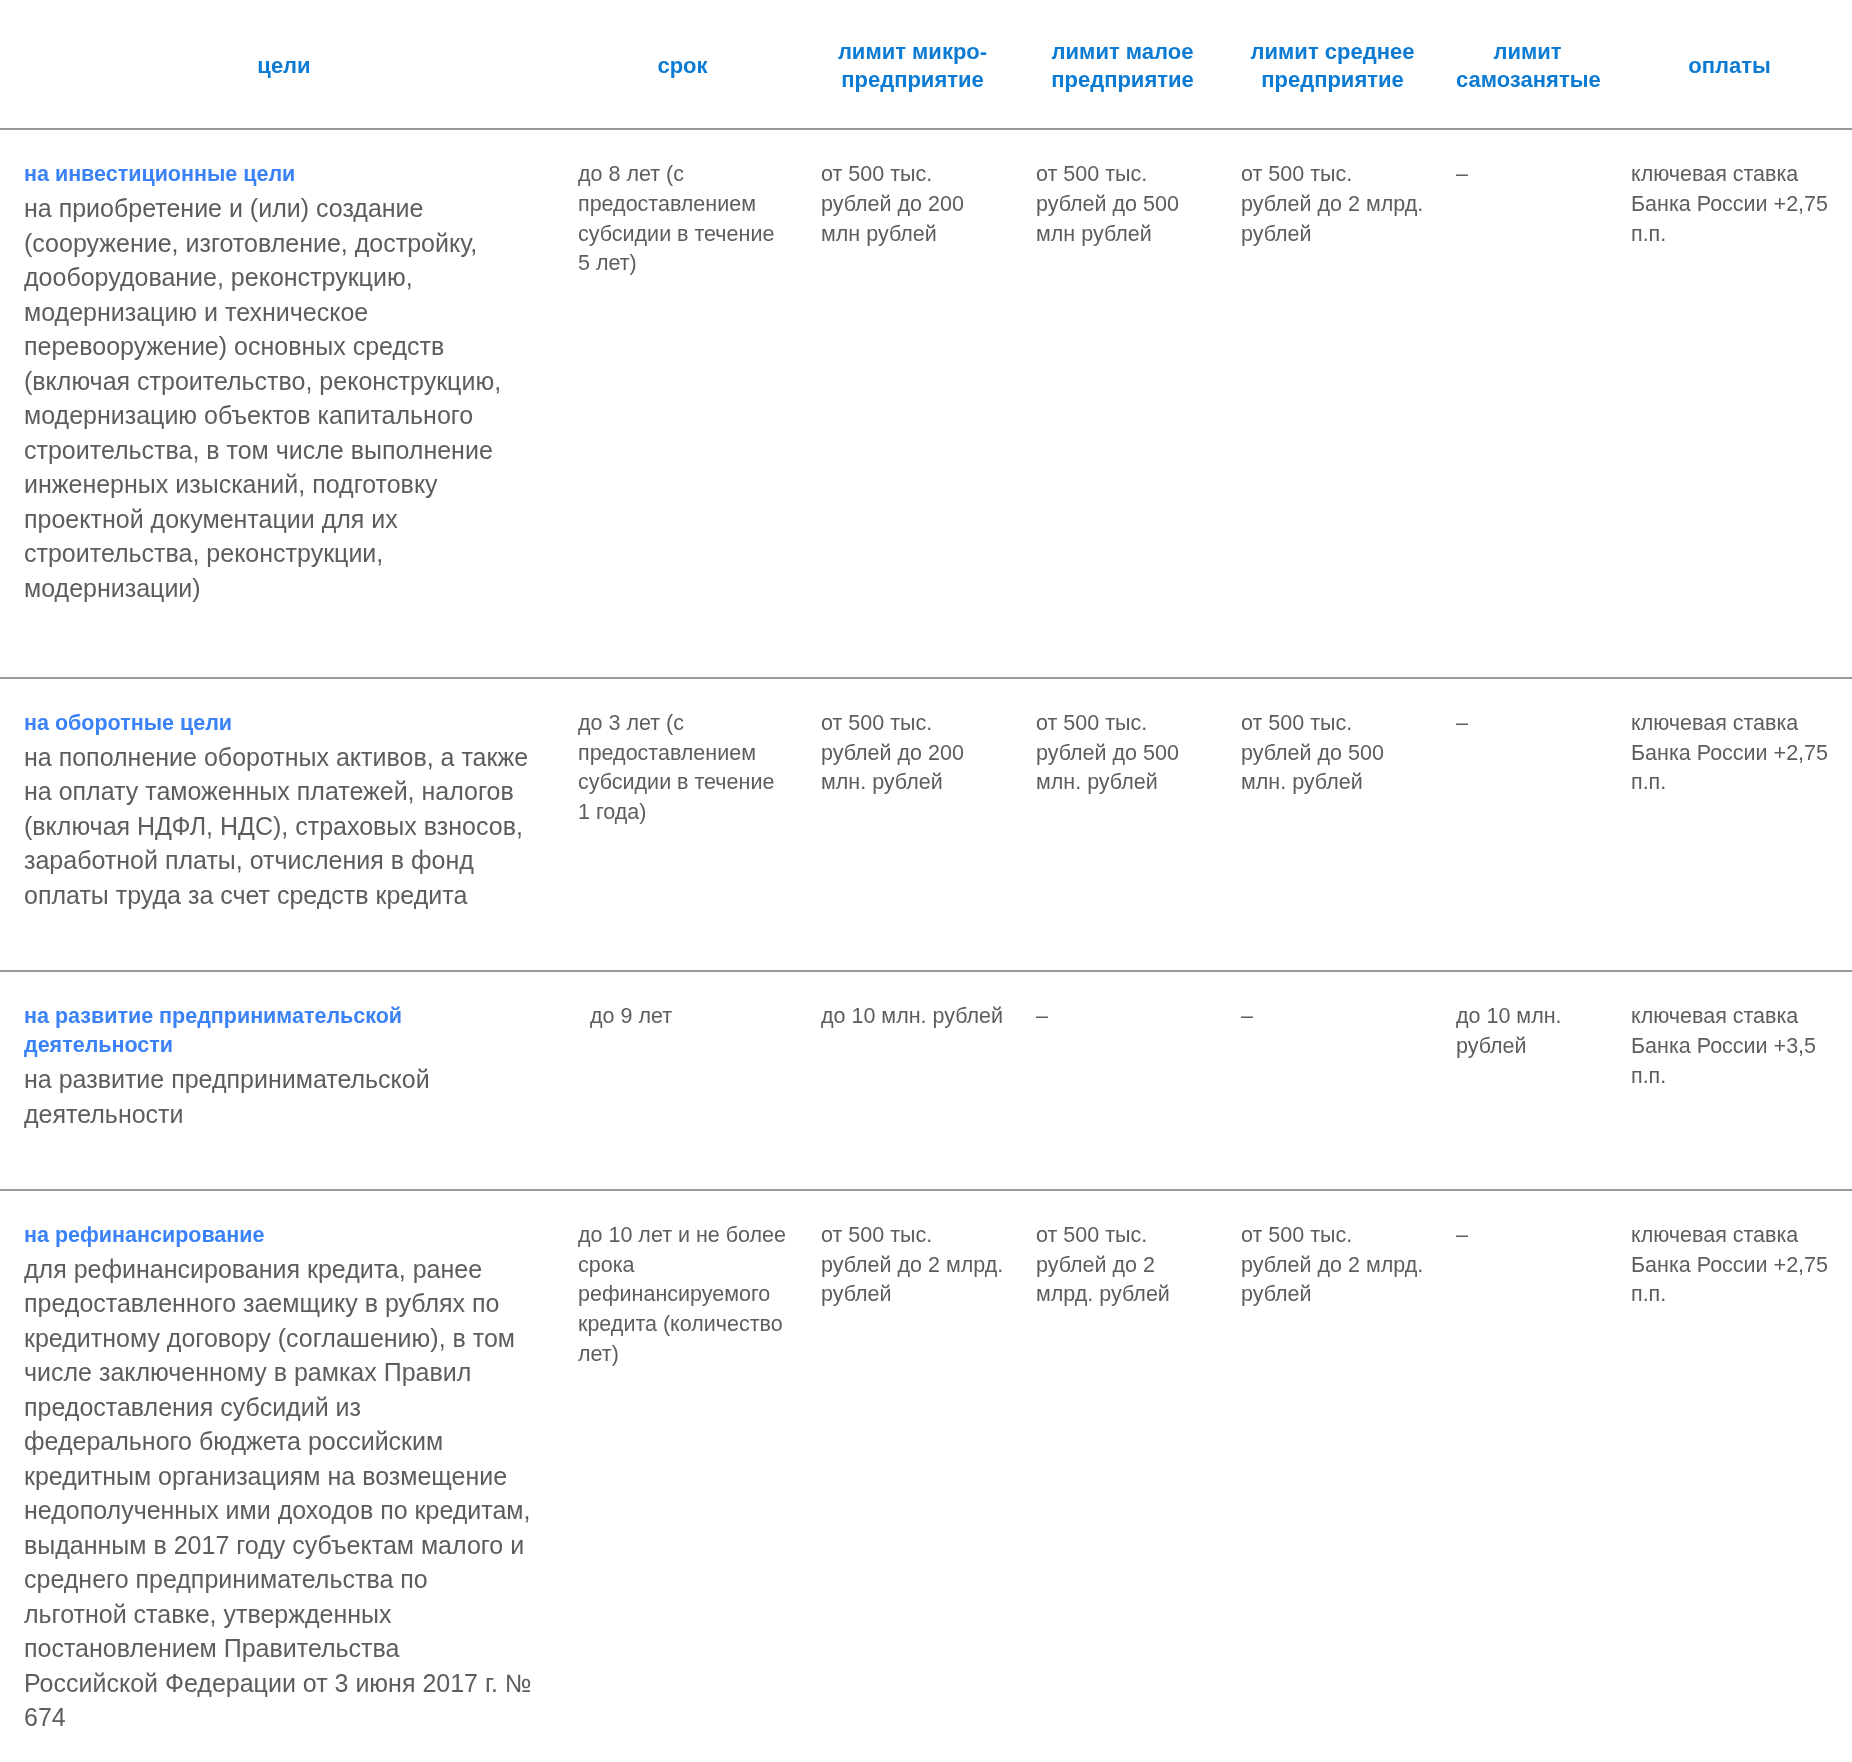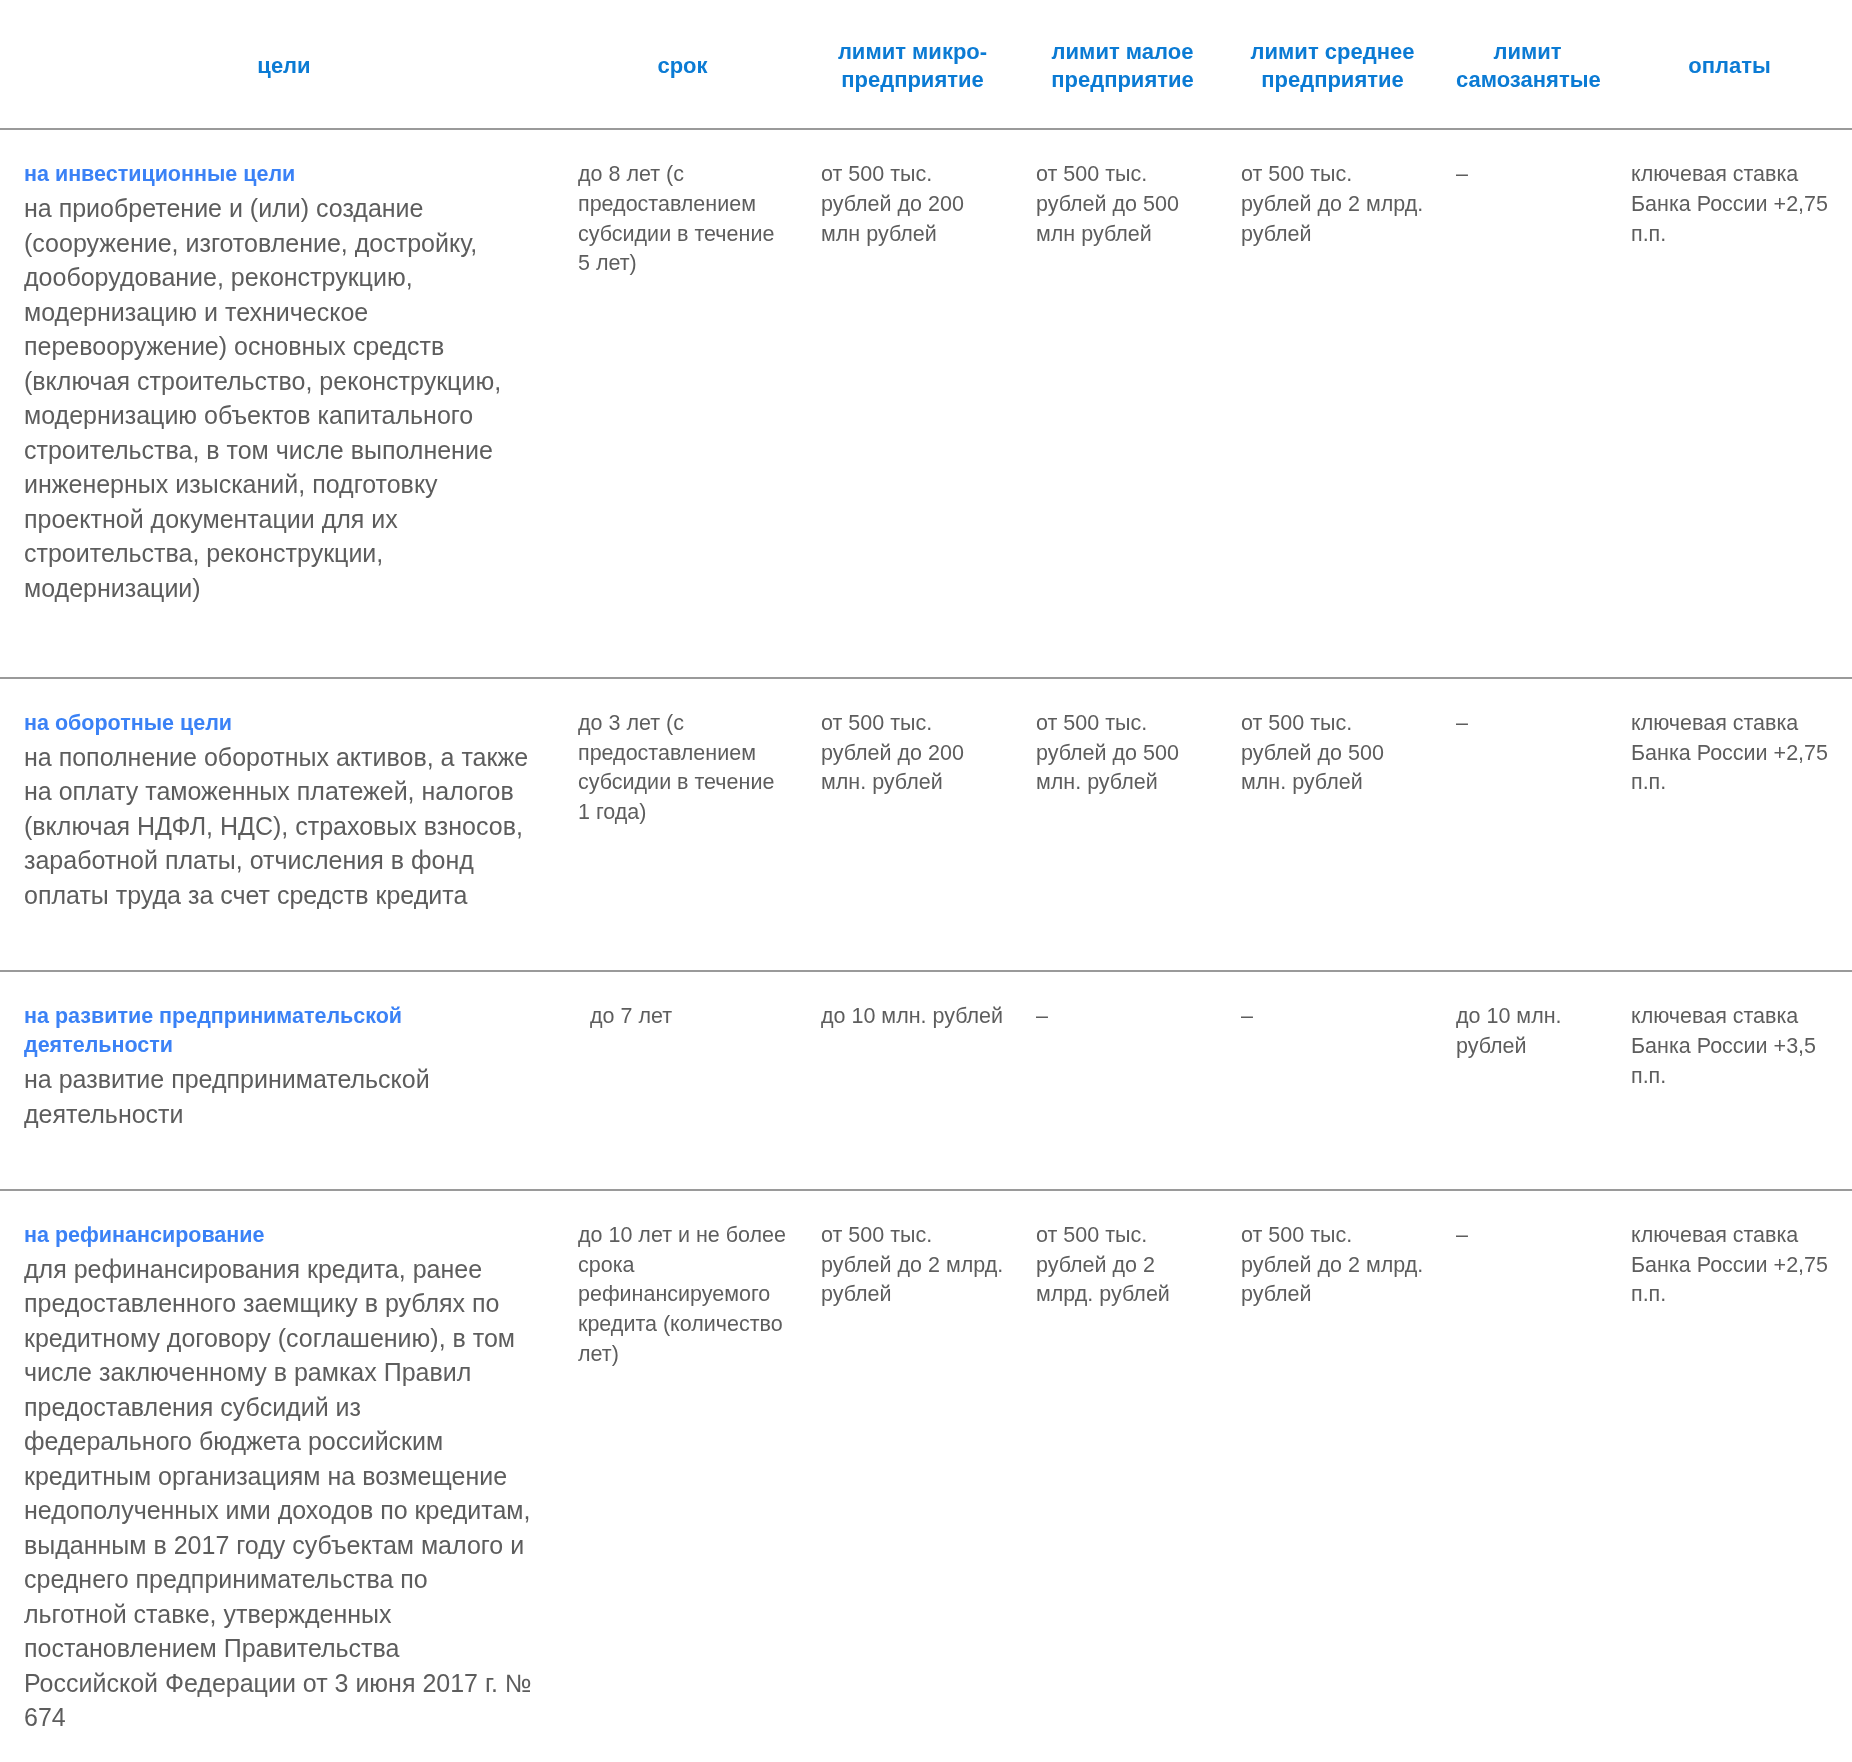--- a/index.html
+++ b/index.html
@@ -180,21 +180,21 @@
           <span class="cell-text">ключевая ставка Банка России +2,75 п.п.</span>
         </td>
       </tr>
 
       <tr class="row-business">
         <td class="goals-cell">
           <span class="goal-title">на развитие предпринимательской деятельности</span>
           <span class="goal-desc">на развитие предпринимательской деятельности</span>
         </td>
         <td class="term-cell centered-term">
-          <span class="cell-text">до 7 лет</span>
+          <span class="cell-text">до 9 лет</span>
         </td>
         <td>
           <span class="cell-text">до 10 млн. рублей</span>
         </td>
         <td>
           <span class="dash">–</span>
         </td>
         <td>
           <span class="dash">–</span>
         </td>

